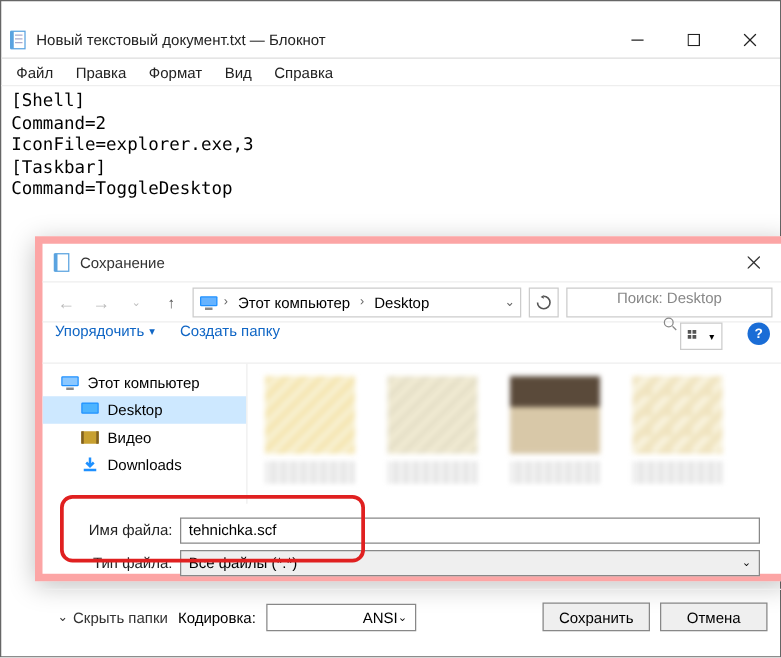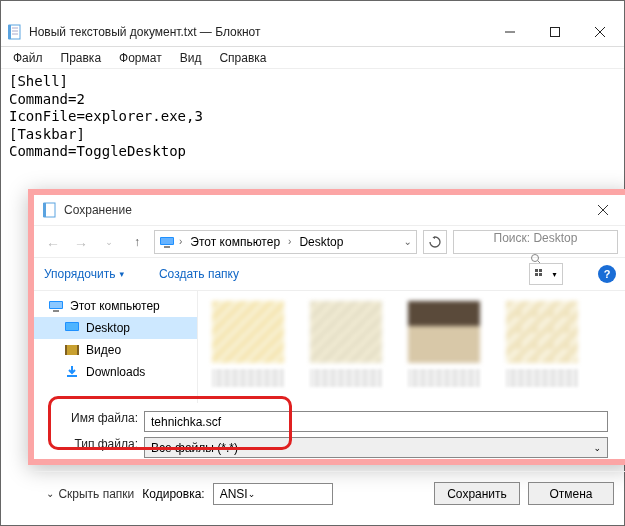--- a/index.html
+++ b/index.html
@@ -26,51 +26,51 @@
 .navbar { height: 32px; display: flex; align-items: center; padding: 0 8px; gap: 6px; border-top: 1px solid #eee; }
 .nav-arrow { width: 22px; height: 22px; display: flex; align-items: center; justify-content: center; color: #bbb; font-size: 14px; }
 .nav-up { width: 22px; height: 22px; display: flex; align-items: center; justify-content: center; color: #555; }
 .addr { flex: 1; height: 24px; border: 1px solid #ccc; display: flex; align-items: center; gap: 4px; padding: 0 4px; }
 .addr .pc-icon { width: 16px; height: 16px; }
 .addr .crumb { padding: 0 4px; display: flex; align-items: center; gap: 4px; }
 .addr .chev { color: #666; font-size: 10px; }
 .refresh-btn { width: 24px; height: 24px; border: 1px solid #ccc; display: flex; align-items: center; justify-content: center; color: #555; }
 .search { width: 165px; height: 24px; border: 1px solid #ccc; display: flex; align-items: center; padding: 0 6px; color: #888; gap: 4px; flex-direction: column;}
 
-.toolbar { height: 34px; display: flex; align-items: center; padding: 0 10px; gap: 35px; border-top: 1px solid #eee; border-bottom: 1px solid #eee; }
+.toolbar { height: 34px; display: flex; align-items: flex-start; padding: 0 10px; gap: 20px; border-top: 1px solid #eee; border-bottom: 1px solid #eee; }
 .tool-link { color: #1066c5; display: flex; align-items: center; gap: 4px; cursor: pointer; }
 .tool-spacer { flex: 1; }
 .view-btn { width: 34px; height: 22px; border: 1px solid #ccc; display: flex; align-items: center; justify-content: center; }
 .help-btn { width: 18px; height: 18px; border-radius: 50%; background: #1a6dd6; color: #fff; display: flex; align-items: center; justify-content: center; font-weight: bold; font-size: 11px; }
 
 .dlg-body { display: flex; height: 112px; }
 .tree { width: 164px; border-right: 1px solid #eee; padding: 4px 0; overflow: hidden;}
 .tree-item { height: 22px; display: flex; align-items: center; gap: 6px; padding-left: 14px; }
 .tree-item.sub { padding-left: 30px; }
 .tree-item.sel { background: #cde8ff; }
 .tree-ic { width: 16px; height: 16px; display: flex; align-items: center; justify-content: center;}
 .file-pane { flex: 1; display: flex; gap: 26px; padding: 10px 14px; align-items: flex-start; overflow: hidden; }
 .thumb { width: 72px; height: 86px; }
 .thumb .timg { width: 72px; height: 62px; background: linear-gradient(135deg,#f5e6b3 25%,#f8f0d0 25%,#f8f0d0 50%,#f5e6b3 50%,#f5e6b3 75%,#f8f0d0 75%); background-size: 14px 14px; filter: blur(2px);}
 .thumb.t2 .timg { background: linear-gradient(135deg,#e6e0c8 25%,#f0ead2 25%,#f0ead2 50%,#e6e0c8 50%,#e6e0c8 75%,#f0ead2 75%); background-size: 14px 14px;}
 .thumb.t3 .timg { background: linear-gradient(180deg,#5a4a3a 40%,#d8c8a8 40%); }
 .thumb.t4 .timg { background: linear-gradient(135deg,#f0e4c0 25%,#f8f2dc 25%,#f8f2dc 50%,#f0e4c0 50%); background-size: 16px 16px;}
 .thumb .tlbl { height: 18px; margin-top: 6px; background: linear-gradient(90deg,#e8e8e8 25%,#f4f4f4 25%,#f4f4f4 50%,#e8e8e8 50%); background-size: 8px 8px; filter: blur(1.5px);}
 
 .fields { padding: 8px 18px 2px 18px; }
-.field-row { display: flex; height: 26px; gap: 6px; }
+.field-row { display: flex; align-items: center; height: 26px; gap: 6px; }
 .field-lbl { width: 86px; text-align: right; color: #222; }
 .field-input { flex: 1; height: 21px; border: 1px solid #888; padding: 0 6px; font-size: 12px; background: #fff; }
 .field-select { flex: 1; height: 21px; border: 1px solid #888; padding: 0 6px; background: #efefef; display: flex; align-items: center; justify-content: space-between; }
 .highlight-box { position: absolute; left: 48px; top: 396px; width: 244px; height: 54px; border: 3px solid #e02020; border-radius: 10px; pointer-events: none; }
 
 .dlg-footer { height: 44px; border-top: 1px solid #eee; display: flex; align-items: center; padding: 0 12px; gap: 8px; margin-top: 6px;}
 .hide-folders { display: flex; align-items: center; gap: 4px; color: #333; }
 .enc-lbl { }
-.enc-select { width: 120px; height: 22px; border: 1px solid #888; background: #fff; display: flex; align-items: center; justify-content: flex-start; padding: 0 6px; }
+.enc-select { width: 120px; height: 22px; border: 1px solid #888; background: #fff; display: flex; align-items: center; justify-content: flex-end; padding: 0 6px; }
 .btn { width: 86px; height: 23px; border: 1px solid #888; background: #efefef; display: flex; align-items: center; justify-content: center; }
 .footer-spacer { flex: 1; }
 
 svg { display: block; }
 </style>
 </head>
 <body>
 
 <div class="notepad">
   <div class="titlebar">

